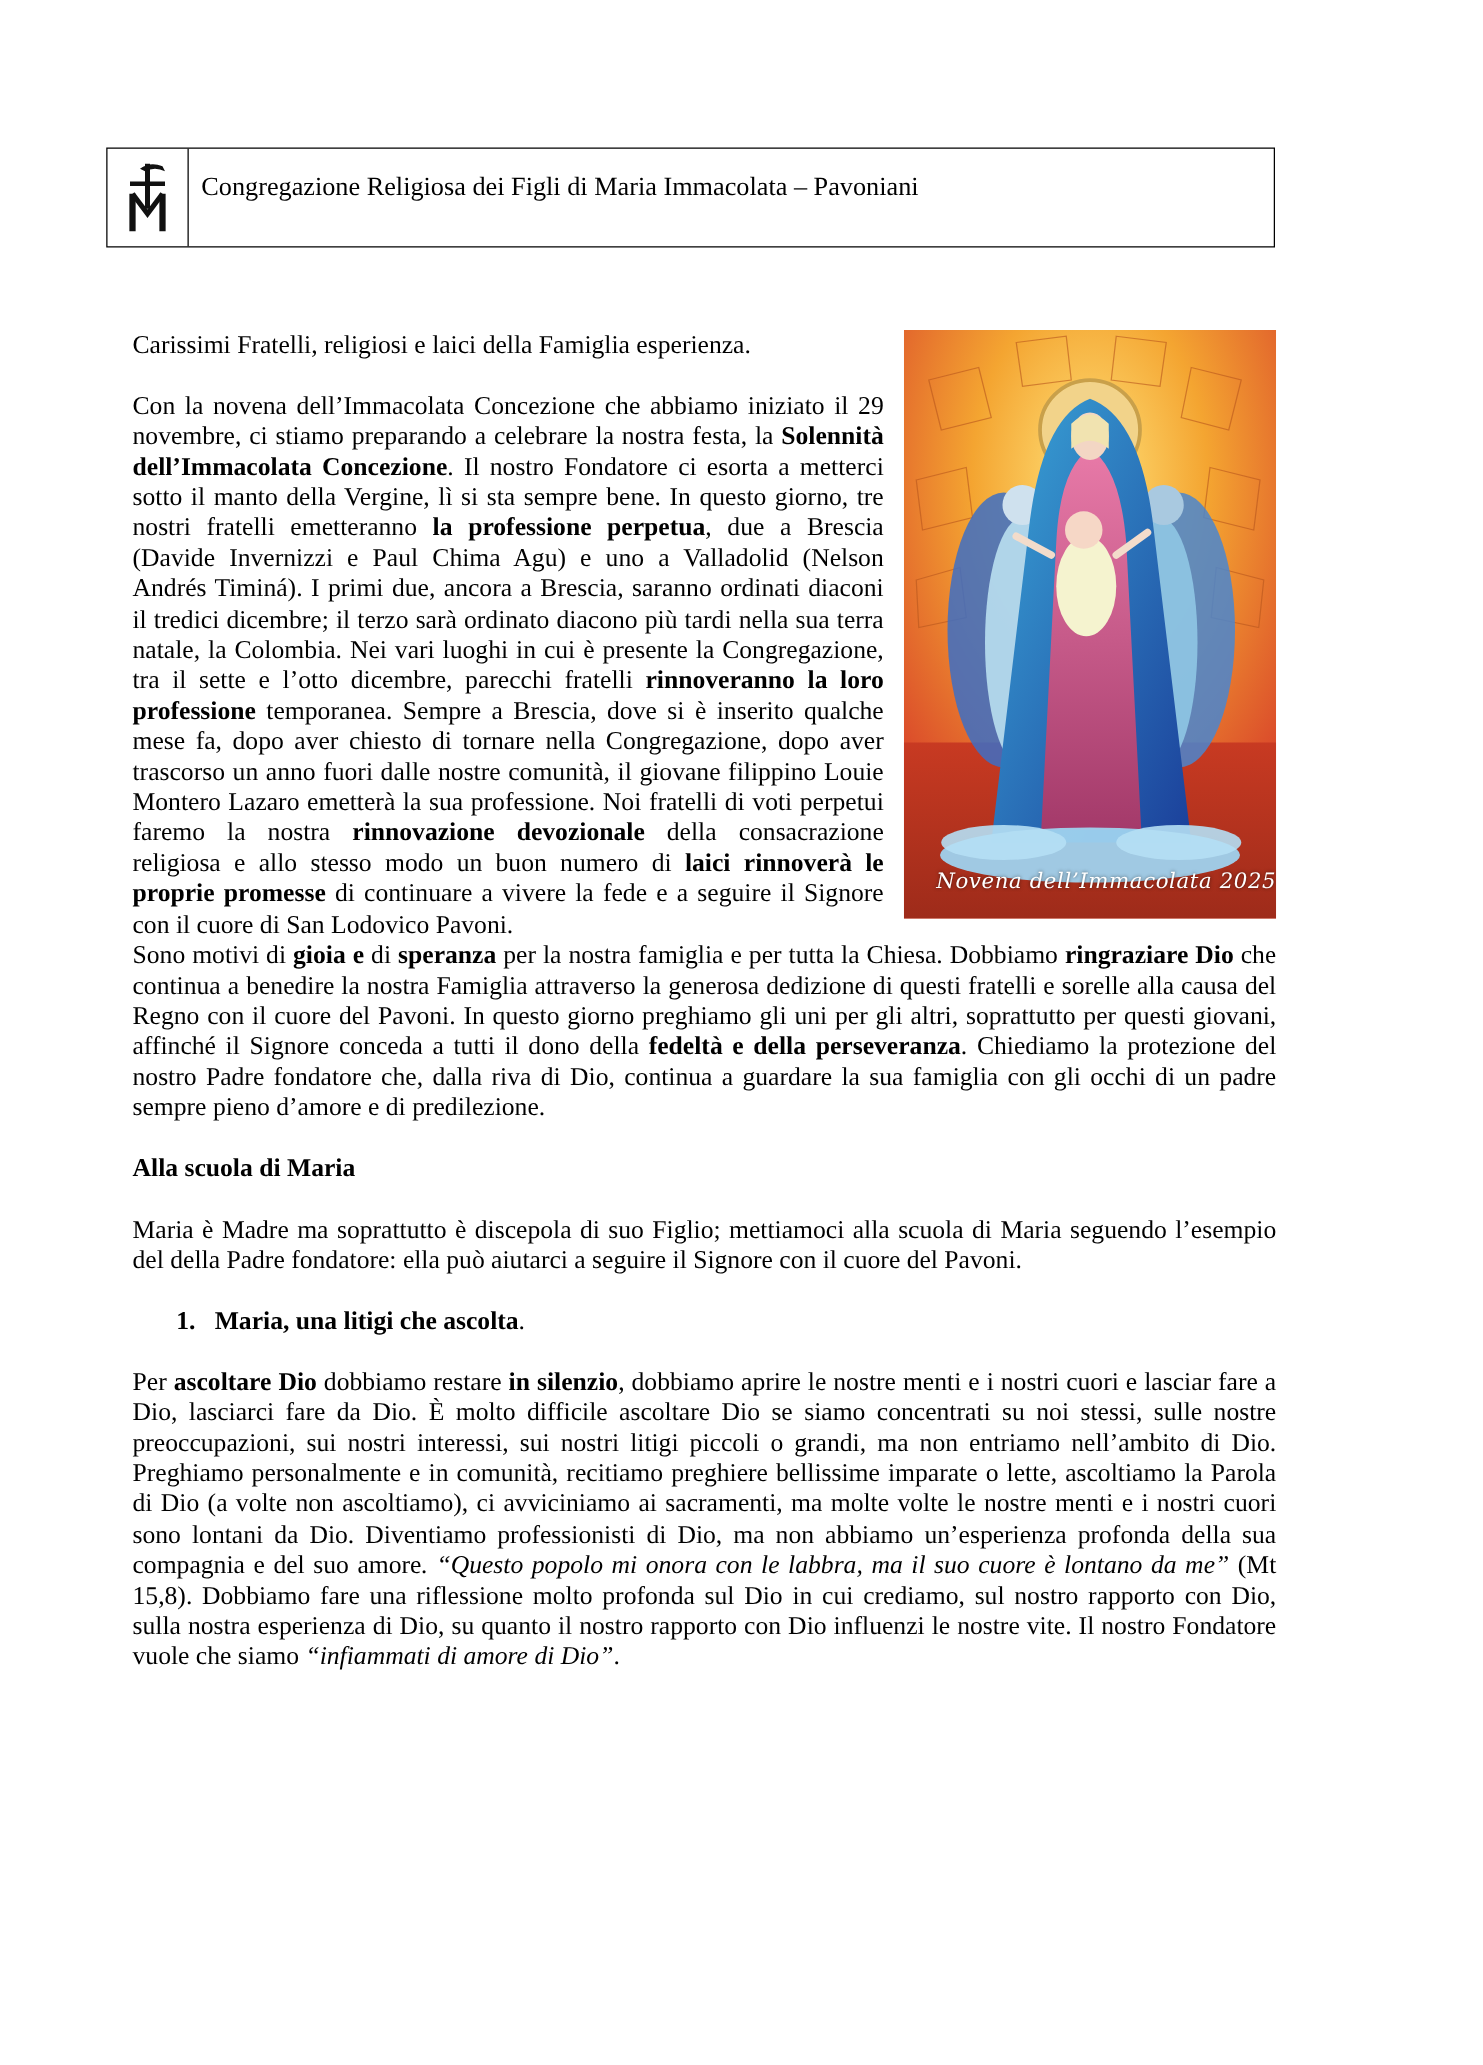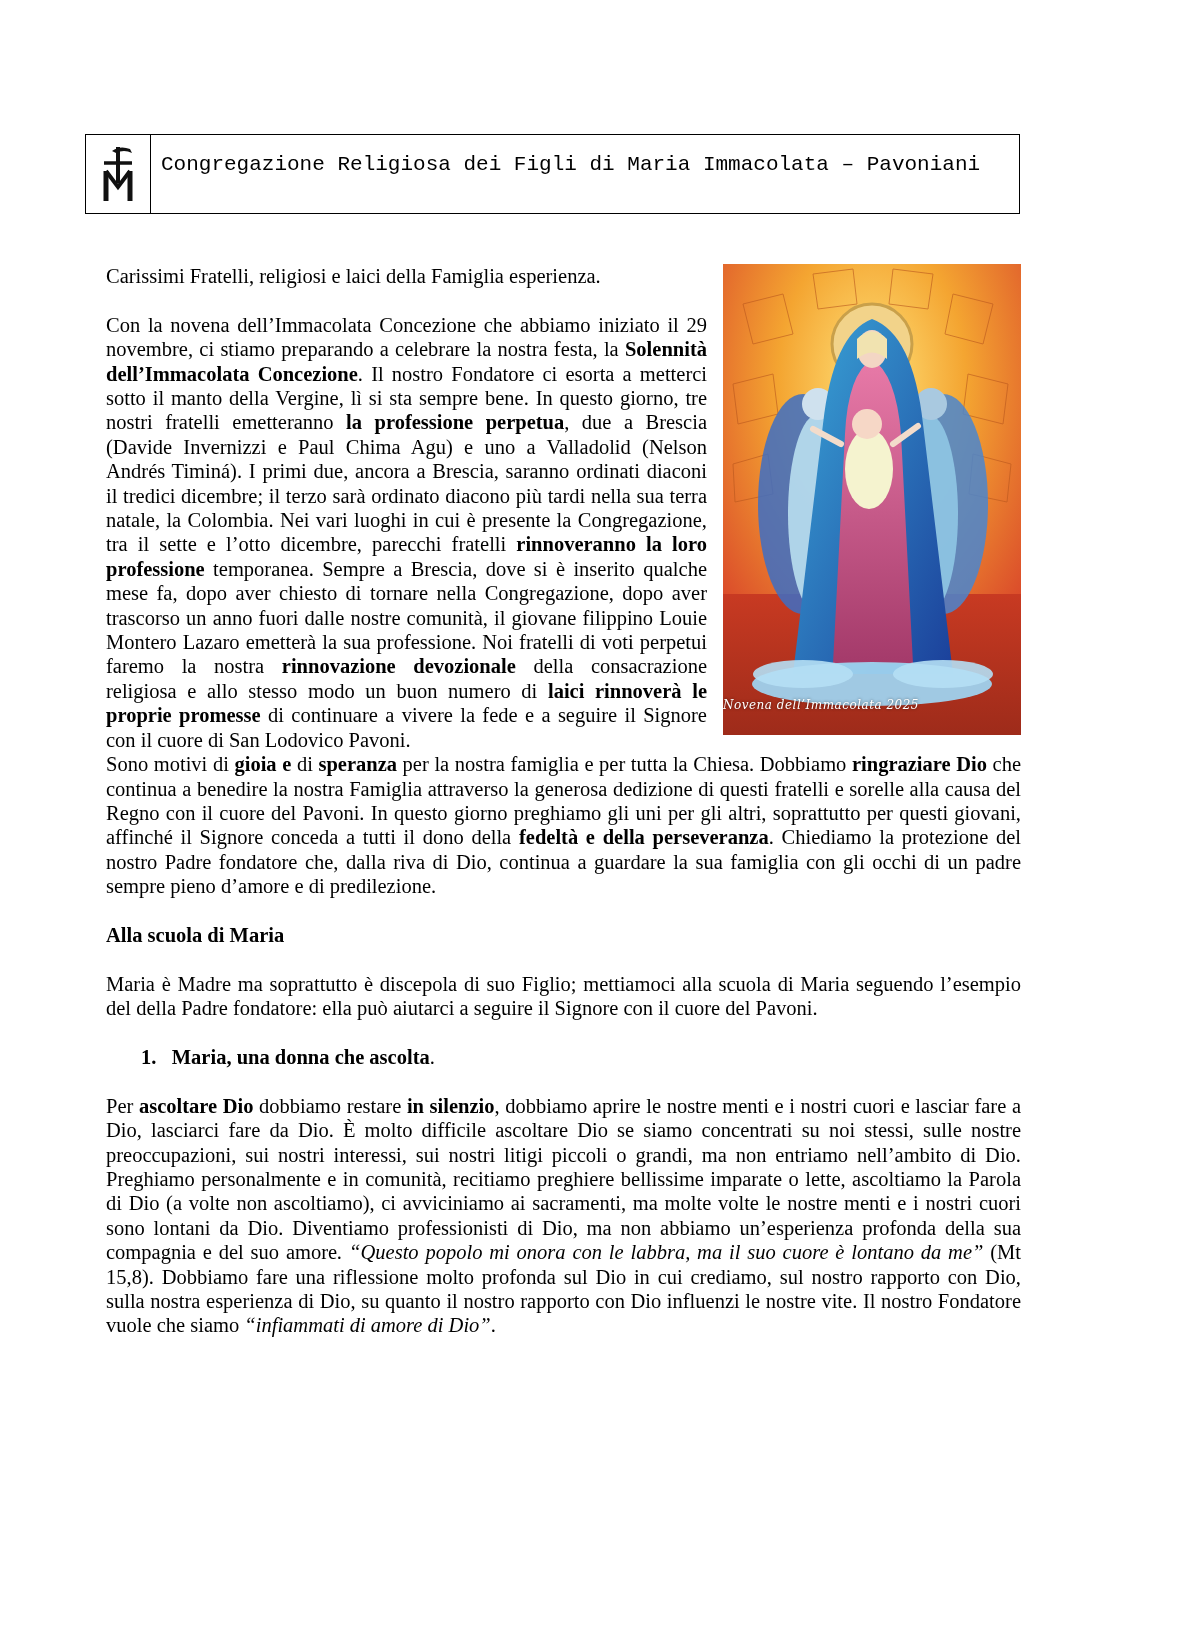--- a/index.html
+++ b/index.html
@@ -1,28 +1,28 @@
 <!DOCTYPE html>
 <html><head>
 <meta charset="utf-8">
 <style>
   html, body { margin: 0; padding: 0; background: #ffffff; }
   body { width: 1186px; height: 1652px; position: relative; overflow: hidden;
          font-family: "Liberation Serif", "DejaVu Serif", serif; color: #000; }
-  .header-box { position: absolute; left: 85px; top: 134px; width: 935px; height: 80px;
-                border: 1.5px solid #000; box-sizing: border-box; display: flex; font-family: Liberation Mono, monospace; }
+  .header-box { position: absolute; left: 85px; top: 118px; width: 935px; height: 80px;
+                border: 1.5px solid #000; box-sizing: border-box; display: flex; }
   .logo-cell { width: 64px; border-right: 1.5px solid #000; display: flex; align-items: center; justify-content: center; }
   .header-text { padding-left: 10px; padding-top: 18px; font-size: 21px; line-height: 24px; }
   .content { position: absolute; left: 106px; top: 264px; width: 915px; font-size: 20.5px; line-height: 24.4px; text-align: justify; }
   .content p { margin: 0; }
   .gap { height: 24.4px; }
   .figure { float: right; width: 298px; height: 471px; margin: 0 0 4px 16px; position: relative; overflow: hidden; }
   .figure svg { display: block; }
-  .cap { position: absolute; left: 0; right: 0; bottom: 18px; text-align: left; color: #fff;
-         font-family: "DejaVu Serif", serif; font-style: italic; font-size: 12px; letter-spacing: 0.5px;
+  .cap { position: absolute; left: 0; right: 0; bottom: 18px; text-align: right; color: #fff;
+         font-family: "DejaVu Serif", serif; font-style: italic; font-size: 17px; letter-spacing: 0.5px;
          text-shadow: 0 0 3px rgba(0,0,0,0.6); }
   b { font-weight: bold; }
   i { font-style: italic; }
   .h-section { font-weight: bold; }
   .list-head { padding-left: 35px; font-weight: bold; }
   .clear { clear: both; }
 </style>
 </head>
 <body>
 
@@ -100,16 +100,16 @@
 
   <p>Carissimi Fratelli, religiosi e laici della Famiglia esperienza.</p>
   <div class="gap"></div>
   <p><span>Con la novena dell’Immacolata Concezione che abbiamo iniziato il 29 novembre, ci stiamo preparando a celebrare la nostra festa, la </span><b>Solennità dell’Immacolata Concezione</b><span>. Il nostro Fondatore ci esorta a metterci sotto il manto della Vergine, lì si sta sempre bene. In questo giorno, tre nostri fratelli emetteranno </span><b>la professione perpetua</b><span>, due a Brescia (Davide Invernizzi e Paul Chima Agu) e uno a Valladolid (Nelson Andrés Timiná). I primi due, ancora a Brescia, saranno ordinati diaconi il tredici dicembre; il terzo sarà ordinato diacono più tardi nella sua terra natale, la Colombia. Nei vari luoghi in cui è presente la Congregazione, tra il sette e l’otto dicembre, parecchi fratelli </span><b>rinnoveranno la loro professione</b><span> temporanea. Sempre a Brescia, dove si è inserito qualche mese fa, dopo aver chiesto di tornare nella Congregazione, dopo aver trascorso un anno fuori dalle nostre comunità, il giovane filippino Louie Montero Lazaro emetterà la sua professione. Noi fratelli di voti perpetui faremo la nostra </span><b>rinnovazione devozionale</b><span> della consacrazione religiosa e allo stesso modo un buon numero di </span><b>laici rinnoverà le proprie promesse</b><span> di continuare a vivere la fede e a seguire il Signore con il cuore di San Lodovico Pavoni.</span></p>
   <p><span>Sono motivi di </span><b>gioia e</b><span> di </span><b>speranza</b><span> per la nostra famiglia e per tutta la Chiesa. Dobbiamo </span><b>ringraziare Dio</b><span> che continua a benedire la nostra Famiglia attraverso la generosa dedizione di questi fratelli e sorelle alla causa del Regno con il cuore del Pavoni. In questo giorno preghiamo gli uni per gli altri, soprattutto per questi giovani, affinché il Signore conceda a tutti il dono della </span><b>fedeltà e della perseveranza</b><span>. Chiediamo la protezione del nostro Padre fondatore che, dalla riva di Dio, continua a guardare la sua famiglia con gli occhi di un padre sempre pieno d’amore e di predilezione.</span></p>
   <div class="gap clear"></div>
   <p class="h-section">Alla scuola di Maria</p>
   <div class="gap"></div>
   <p>Maria è Madre ma soprattutto è discepola di suo Figlio; mettiamoci alla scuola di Maria seguendo l’esempio del della Padre fondatore: ella può aiutarci a seguire il Signore con il cuore del Pavoni.</p>
   <div class="gap"></div>
-  <p class="list-head"><span>1.</span>&nbsp;&nbsp;&nbsp;<span>Maria, una donna che ascolta</span><span style="font-weight:normal">.</span></p>
+  <p class="list-head"><span>1.</span>&nbsp;&nbsp;&nbsp;<span>Maria, una litigi che ascolta</span><span style="font-weight:normal">.</span></p>
   <div class="gap"></div>
   <p><span>Per </span><b>ascoltare Dio</b><span> dobbiamo restare </span><b>in silenzio</b><span>, dobbiamo aprire le nostre menti e i nostri cuori e lasciar fare a Dio, lasciarci fare da Dio. È molto difficile ascoltare Dio se siamo concentrati su noi stessi, sulle nostre preoccupazioni, sui nostri interessi, sui nostri litigi piccoli o grandi, ma non entriamo nell’ambito di Dio. Preghiamo personalmente e in comunità, recitiamo preghiere bellissime imparate o lette, ascoltiamo la Parola di Dio (a volte non ascoltiamo), ci avviciniamo ai sacramenti, ma molte volte le nostre menti e i nostri cuori sono lontani da Dio. Diventiamo professionisti di Dio, ma non abbiamo un’esperienza profonda della sua compagnia e del suo amore</span><i>. “Questo popolo mi onora con le labbra, ma il suo cuore è lontano da me”</i><span> (Mt 15,8). Dobbiamo fare una riflessione molto profonda sul Dio in cui crediamo, sul nostro rapporto con Dio, sulla nostra esperienza di Dio, su quanto il nostro rapporto con Dio influenzi le nostre vite. Il nostro Fondatore vuole che siamo </span><i>“infiammati di amore di Dio”</i><span>.</span></p>
 </div>
 
 </body></html>

